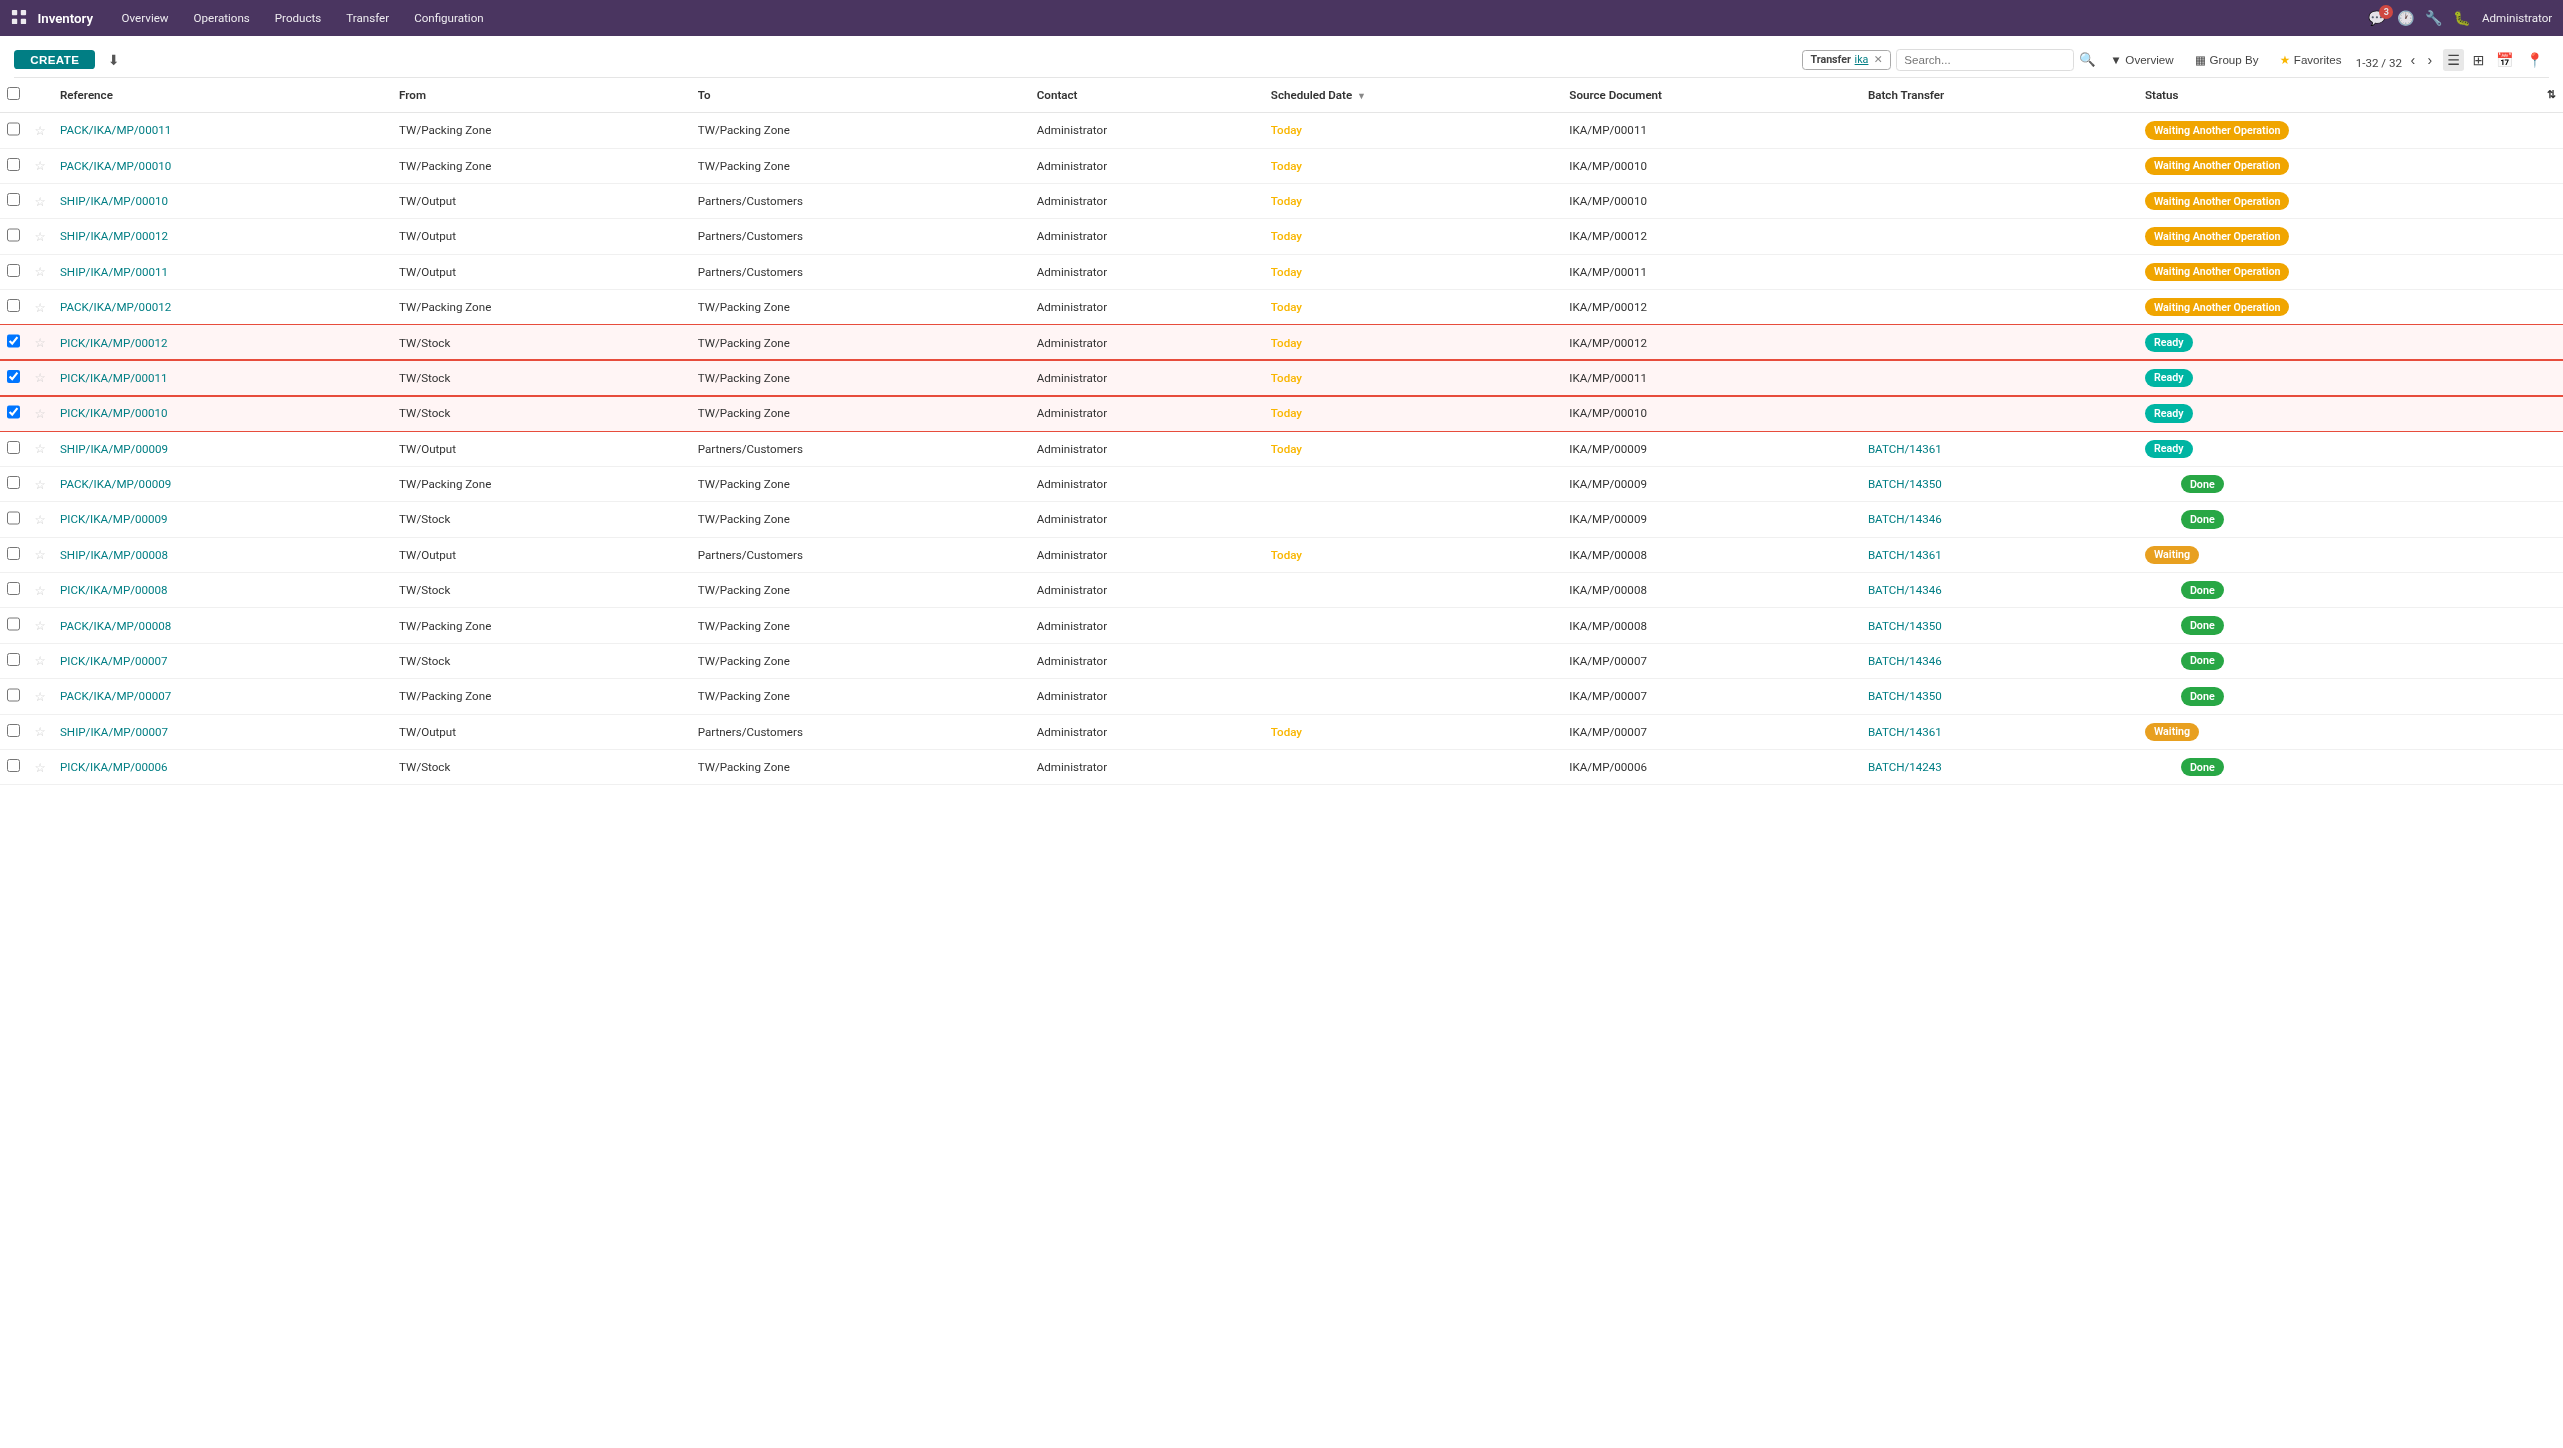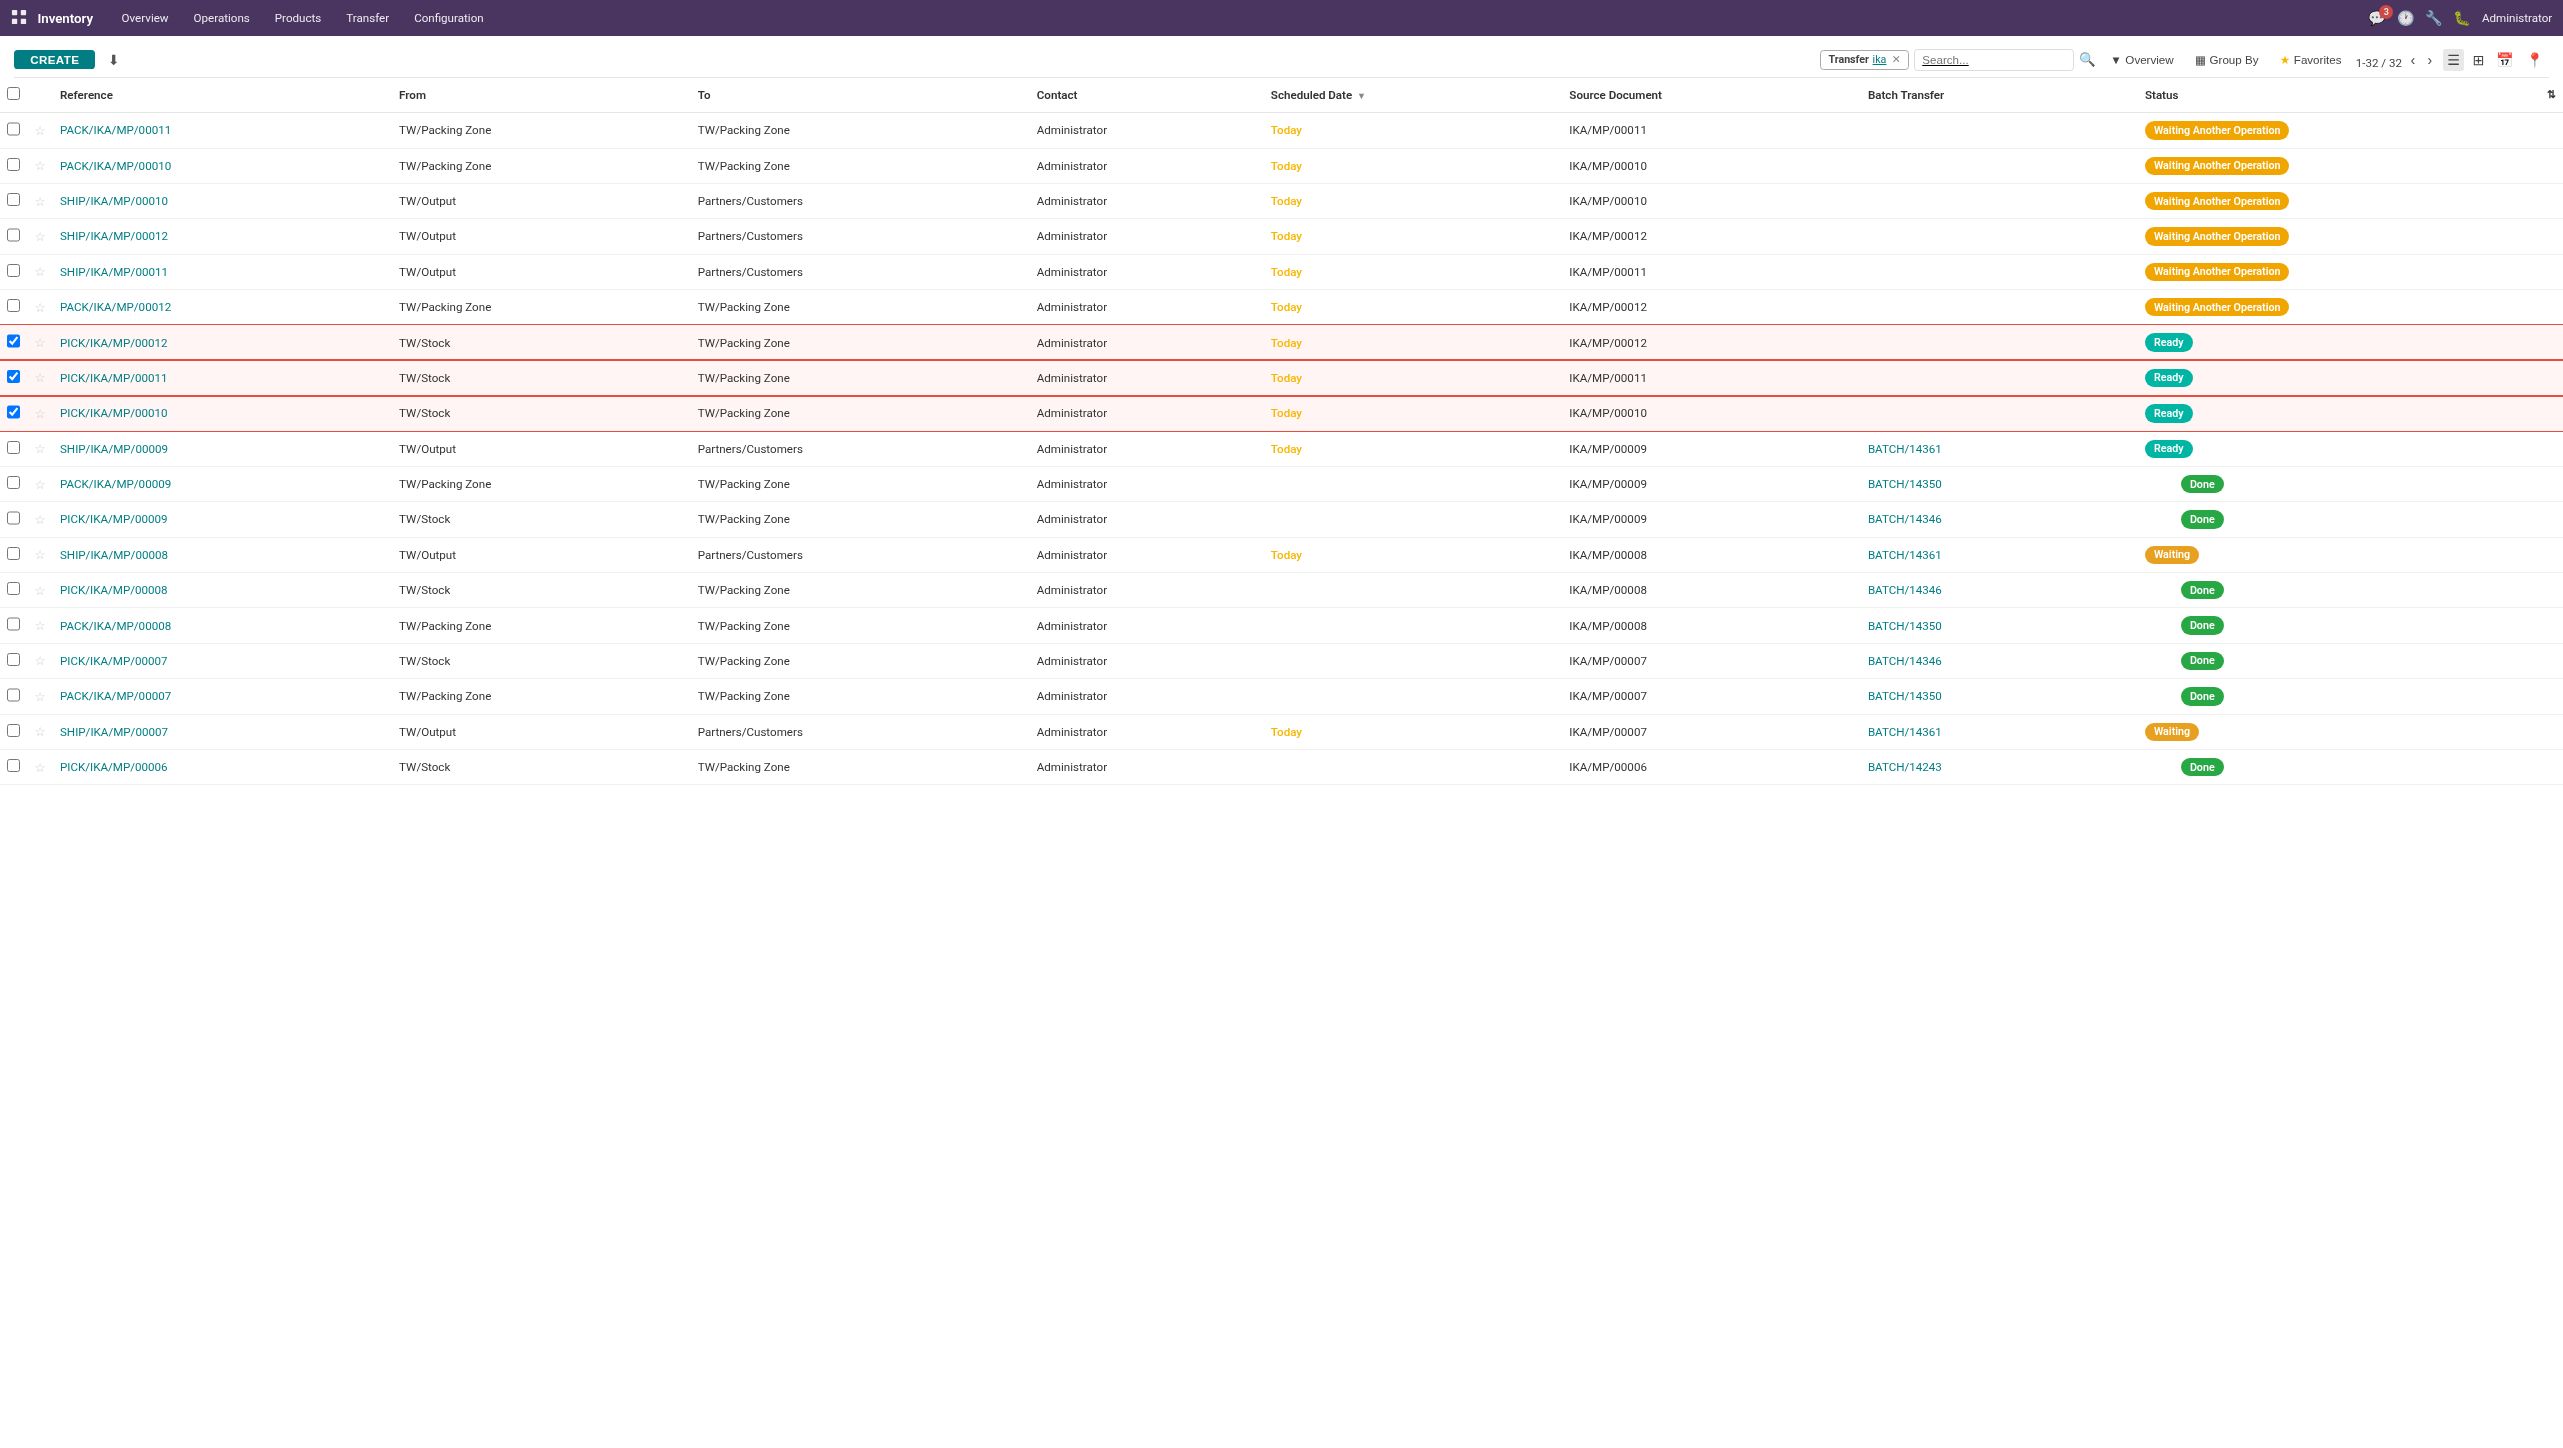--- a/index.html
+++ b/index.html
@@ -67,21 +67,21 @@
       display: flex; align-items: center; gap: 3.6px;
       background: #fff;
       border: 0.9px solid #aaa;
       border-radius: 3.6px;
       padding: 2.7px 7.1px;
       font-size: 10.7px;
     }
     .filter-tag .tag-name { color: #444; font-weight: 700; }
     .filter-tag .tag-value { color: #017e84; text-decoration: underline; }
     .filter-tag .tag-remove { cursor: pointer; color: #888; margin-left: 1.8px; }
-    .search-box { border: 0.9px solid #ddd; border-radius: 3.6px; padding: 3.6px 7.1px; font-size: 11.6px; width: 160px; text-decoration: underline; }
+    .search-box { border: 0.9px solid #ddd; border-radius: 3.6px; padding: 3.6px 7.1px; font-size: 11.6px; width: 178px; }
     .search-icon-btn { background: none; border: none; cursor: pointer; color: #888; }
     .toolbar-btn { display: flex; align-items: center; gap: 3.6px; background: none; border: none; cursor: pointer; color: #444; font-size: 11.6px; padding: 3.6px 7.1px; border-radius: 3.6px; }
     .toolbar-btn .star { color: #f9b600; }
 
     .pagination { display: flex; align-items: flex-end; gap: 5px; font-size: 11.6px; color: #444; }
     .pag-btn { background: none; border: none; cursor: pointer; color: #444; font-size: 14.2px; padding: 1.8px 3.6px; }
     .view-icons { display: flex; gap: 3.6px; }
     .view-icon-btn { background: none; border: none; cursor: pointer; color: #444; font-size: 14.2px; padding: 2.7px 4.4px; border-radius: 2.7px; }
     .view-icon-btn.active { background: #e8e8e8; }
 

